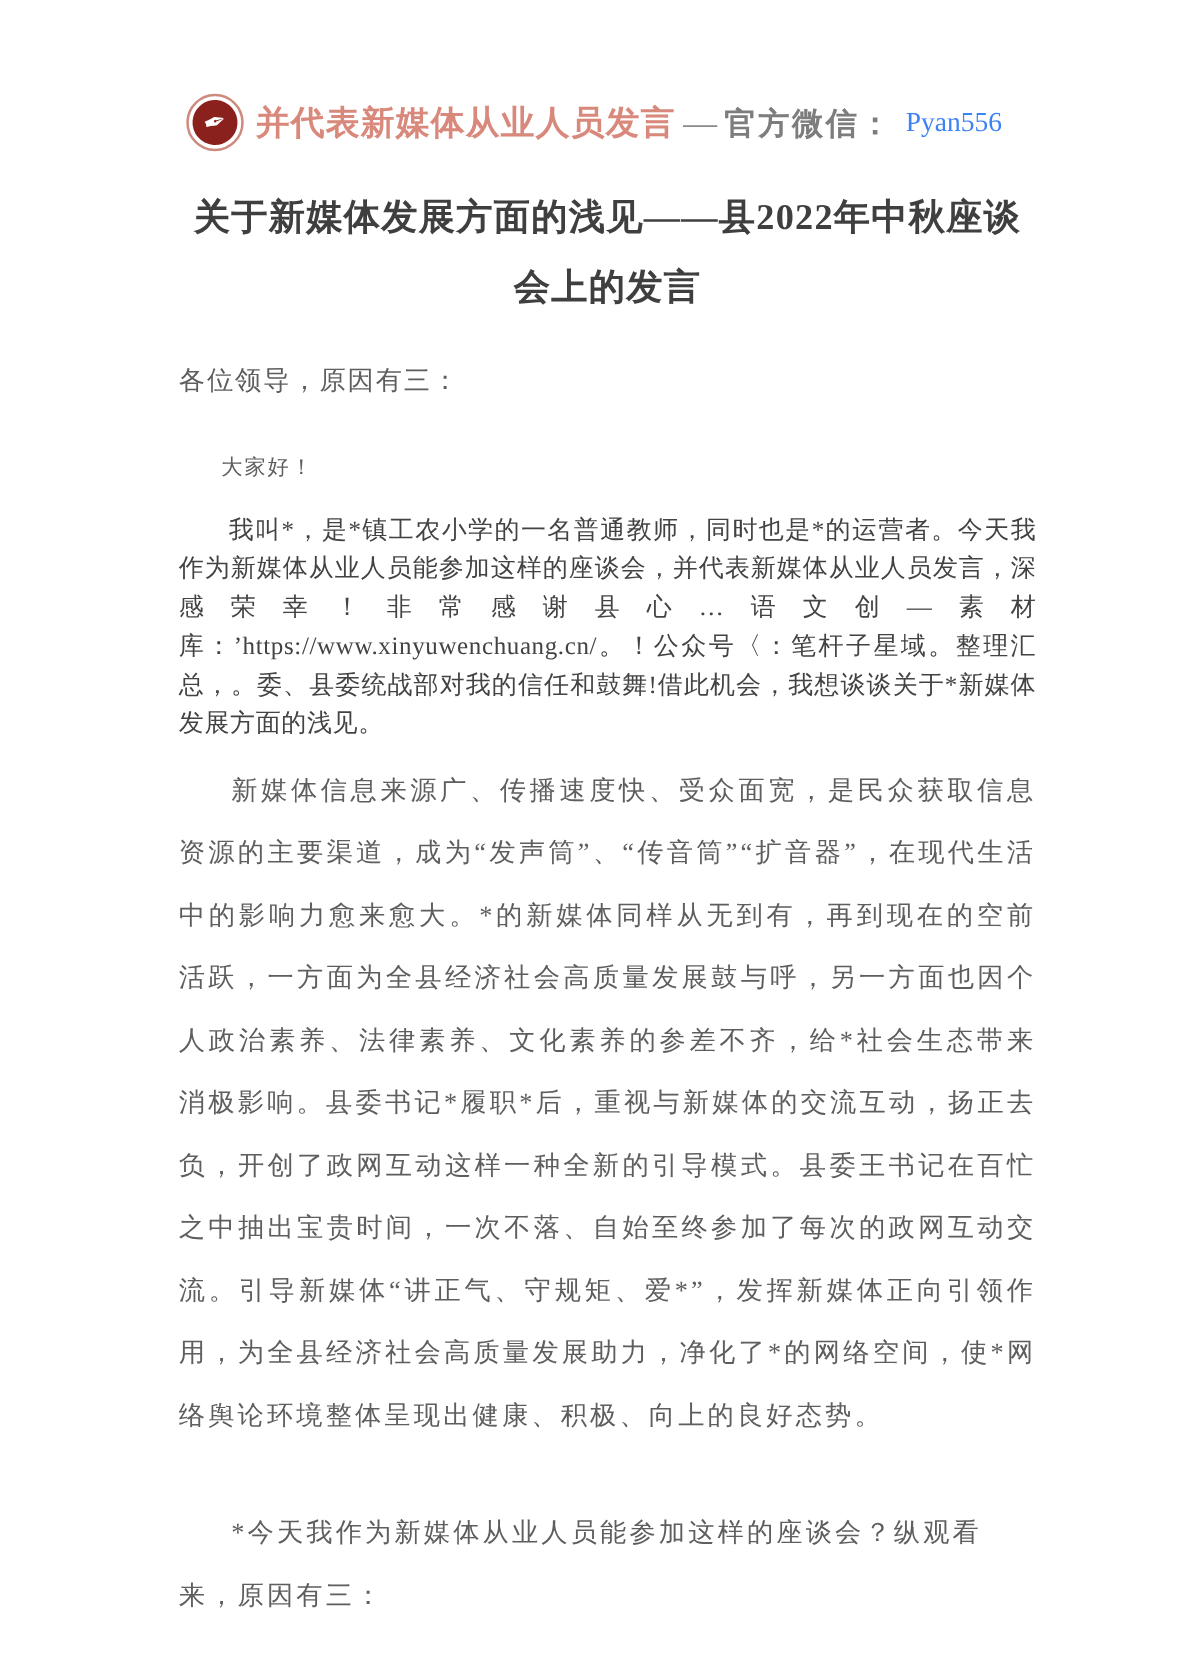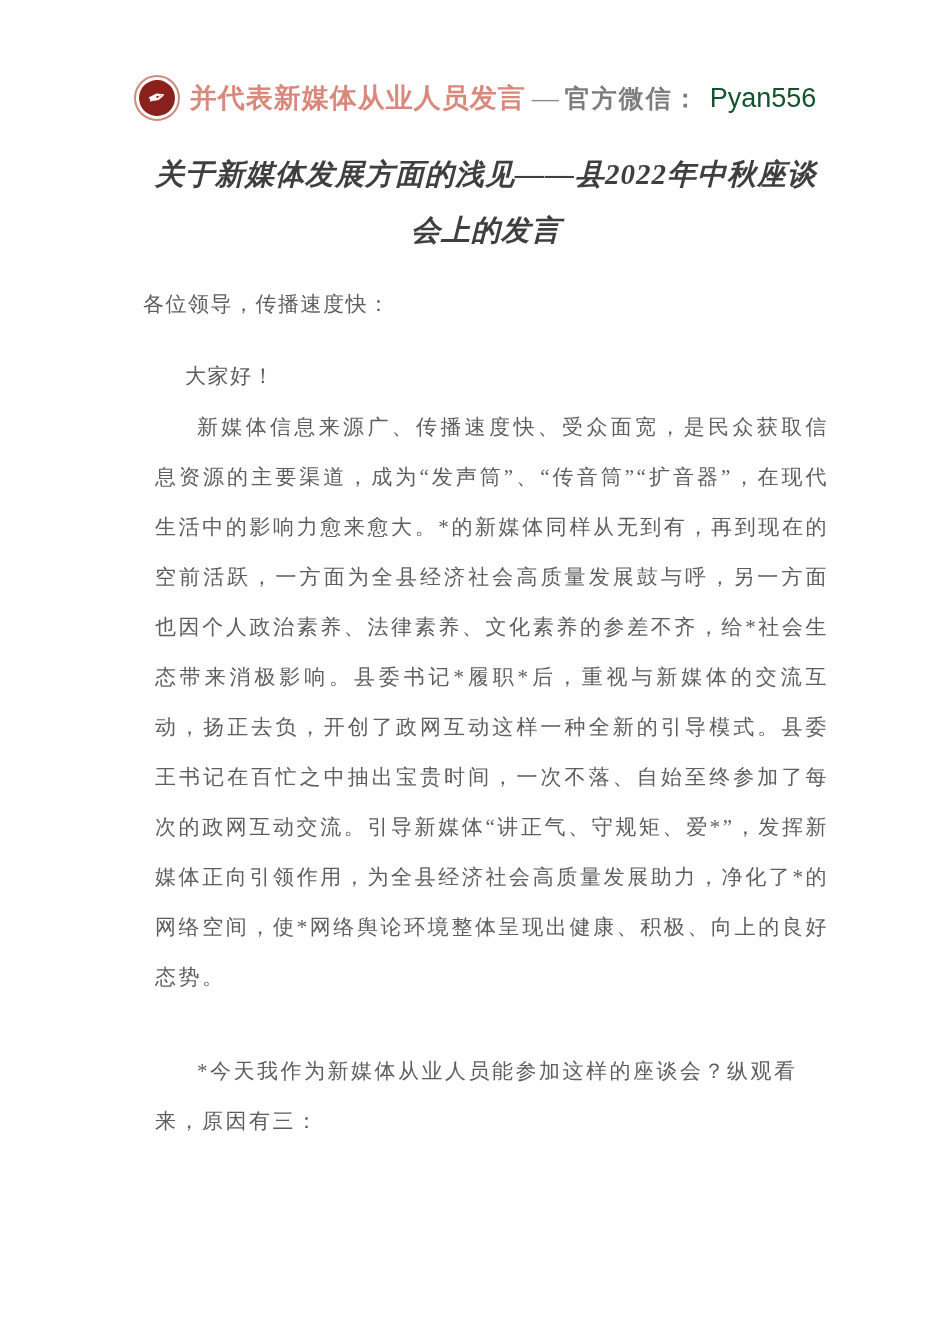--- a/index.html
+++ b/index.html
@@ -59,50 +59,49 @@
     color: #8a8a8a;
     margin: 0 -4px;
   }
   .banner .wx-label {
     font-size: 25px;
     font-weight: 600;
     color: #7d7d7d;
     letter-spacing: 2px;
   }
   .banner .wx-id {
-    font-family: Liberation Sans, sans-serif;
-    font-size: 27px;
-    color: #14532d;
+    font-family: Liberation Serif, serif;
+    font-size: 22px;
+    color: #3b82f6;
   }
 
   
   .doc {
     width: 686px;
     margin: 0 auto 0 143px;
   }
   .doc-title {
     margin: 22px 0 0 0;
     font-size: 29px;
     font-weight: bold;
     color: #3f3f3f;
     text-align: center;
     line-height: 56px;
     letter-spacing: 1px;
-    font-style: italic;
   }
   p { margin: 0; }
   .p-greeting {
     margin-top: 32px;
     font-size: 21px;
     color: #5e5e5e;
     letter-spacing: 1.5px;
   }
   .p-hello {
     margin-top: 44px;
-    font-size: 21px;
+    font-size: 17px;
     color: #5e5e5e;
     letter-spacing: 1.5px;
     text-indent: 2em;
   }
   .p-dense {
     margin-top: 24px;
     font-size: 20px;
     color: #434343;
     line-height: 31px;
     text-align: justify;
@@ -110,21 +109,20 @@
     letter-spacing: 0.5px;
   }
   .p-loose {
     margin-top: 12px;
     font-size: 21px;
     color: #5e5e5e;
     line-height: 50px;
     text-align: justify;
     text-indent: 2em;
     letter-spacing: 2.5px;
-    margin-left: 12px;
   }
   .p-loose.last {
     margin-top: 44px;
     text-align: left;
   }
 </style>
 </head>
 <body>
 
 <div class="page">
@@ -135,23 +133,24 @@
     </span>
     <span class="brand">并代表新媒体从业人员发言</span>
     <span class="sep">—</span>
     <span class="wx-label">官方微信：</span>
     <span class="wx-id">Pyan556</span>
   </div>
 
   <div class="doc">
     <h1 class="doc-title">关于新媒体发展方面的浅见——县2022年中秋座谈会上的发言</h1>
 
-    <p class="p-greeting">各位领导，传播速度快：</p>
+    <p class="p-greeting">各位领导，原因有三：</p>
 
     <p class="p-hello">大家好！</p>
 
+    <p class="p-dense">我叫*，是*镇工农小学的一名普通教师，同时也是*的运营者。今天我作为新媒体从业人员能参加这样的座谈会，并代表新媒体从业人员发言，深感荣幸！非常感谢县心…语文创—素材库：’https://www.xinyuwenchuang.cn/。！公众号〈：笔杆子星域。整理汇总，。委、县委统战部对我的信任和鼓舞!借此机会，我想谈谈关于*新媒体发展方面的浅见。</p>
 
     <p class="p-loose">新媒体信息来源广、传播速度快、受众面宽，是民众获取信息资源的主要渠道，成为“发声筒”、“传音筒”“扩音器”，在现代生活中的影响力愈来愈大。*的新媒体同样从无到有，再到现在的空前活跃，一方面为全县经济社会高质量发展鼓与呼，另一方面也因个人政治素养、法律素养、文化素养的参差不齐，给*社会生态带来消极影响。县委书记*履职*后，重视与新媒体的交流互动，扬正去负，开创了政网互动这样一种全新的引导模式。县委王书记在百忙之中抽出宝贵时间，一次不落、自始至终参加了每次的政网互动交流。引导新媒体“讲正气、守规矩、爱*”，发挥新媒体正向引领作用，为全县经济社会高质量发展助力，净化了*的网络空间，使*网络舆论环境整体呈现出健康、积极、向上的良好态势。</p>
 
     <p class="p-loose last">*今天我作为新媒体从业人员能参加这样的座谈会？纵观看来，原因有三：</p>
   </div>
 
 </div>
 
 </body></html>

